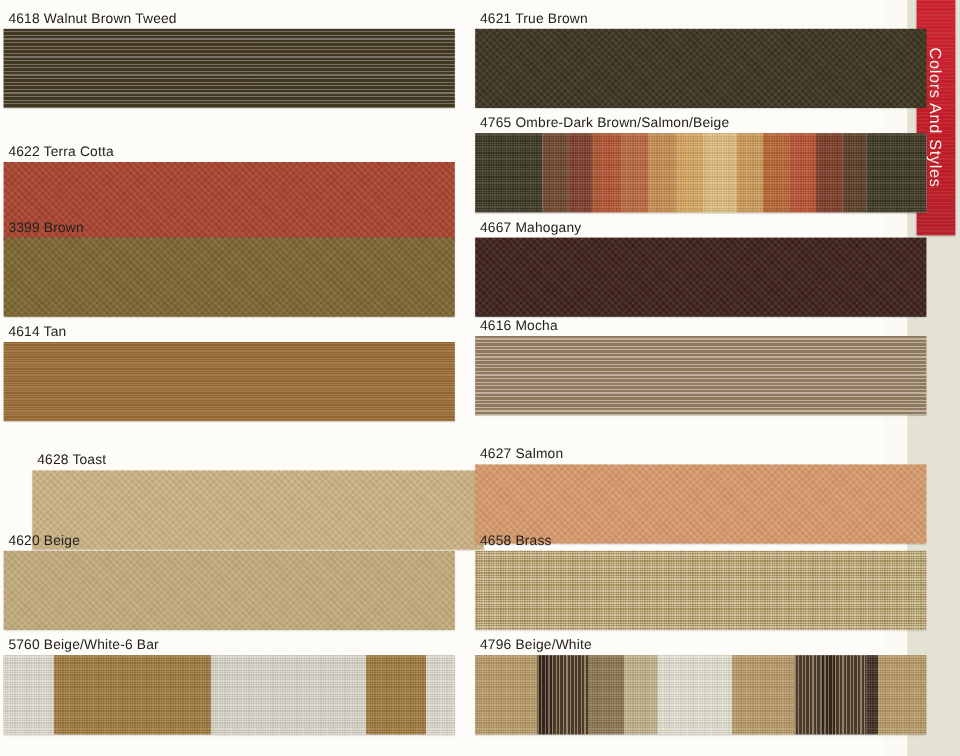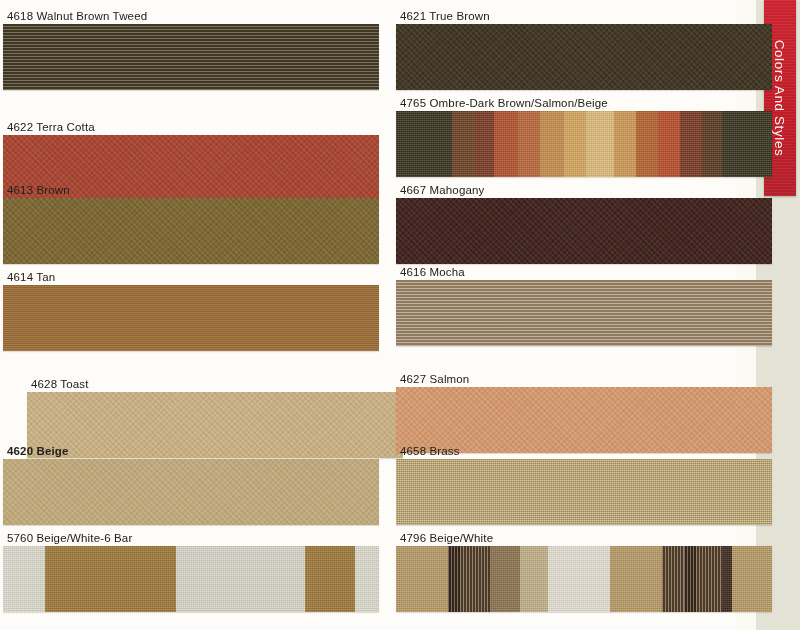--- a/index.html
+++ b/index.html
@@ -162,38 +162,38 @@
           <div class="tex tex-hlines"></div>
         </div>
       </div>
       <div class="swatch-entry" style="top: 95px; margin-top: 24px;">
         <div class="swatch-label">4622 Terra Cotta</div>
         <div class="swatch-chip" style="background: rgb(168, 68, 47);">
           <div class="tex tex-grain"></div>
         </div>
       </div>
       <div class="swatch-entry" style="top: 182px;">
-        <div class="swatch-label">4613 Brown</div>
+        <div class="swatch-label">3399 Brown</div>
         <div class="swatch-chip" style="background: rgb(124, 101, 49);">
           <div class="tex tex-grain"></div>
         </div>
       </div>
       <div class="swatch-entry" style="top: 269px;">
         <div class="swatch-label">4614 Tan</div>
         <div class="swatch-chip" style="background: rgb(154, 108, 53);">
           <div class="tex tex-fine"></div>
         </div>
       </div>
       <div class="swatch-entry" style="top: 376px; margin-left: 24px;">
         <div class="swatch-label">4628 Toast</div>
         <div class="swatch-chip" style="background: rgb(203, 178, 132);">
           <div class="tex tex-grain"></div>
         </div>
       </div>
-      <div class="swatch-entry" style="top: 443px; font-weight: bold;">
+      <div class="swatch-entry" style="top: 443px;">
         <div class="swatch-label">4620 Beige</div>
         <div class="swatch-chip" style="background: rgb(194, 171, 124);">
           <div class="tex tex-grain"></div>
         </div>
       </div>
       <div class="swatch-entry" style="top: 530px; padding-left: 35px;">
         <div class="swatch-label">5760 Beige/White-6 Bar</div>
         <div class="swatch-chip">
           <div class="bands">
             <div class="band" style="width: 11.1702%; background: rgb(222, 219, 206);">

